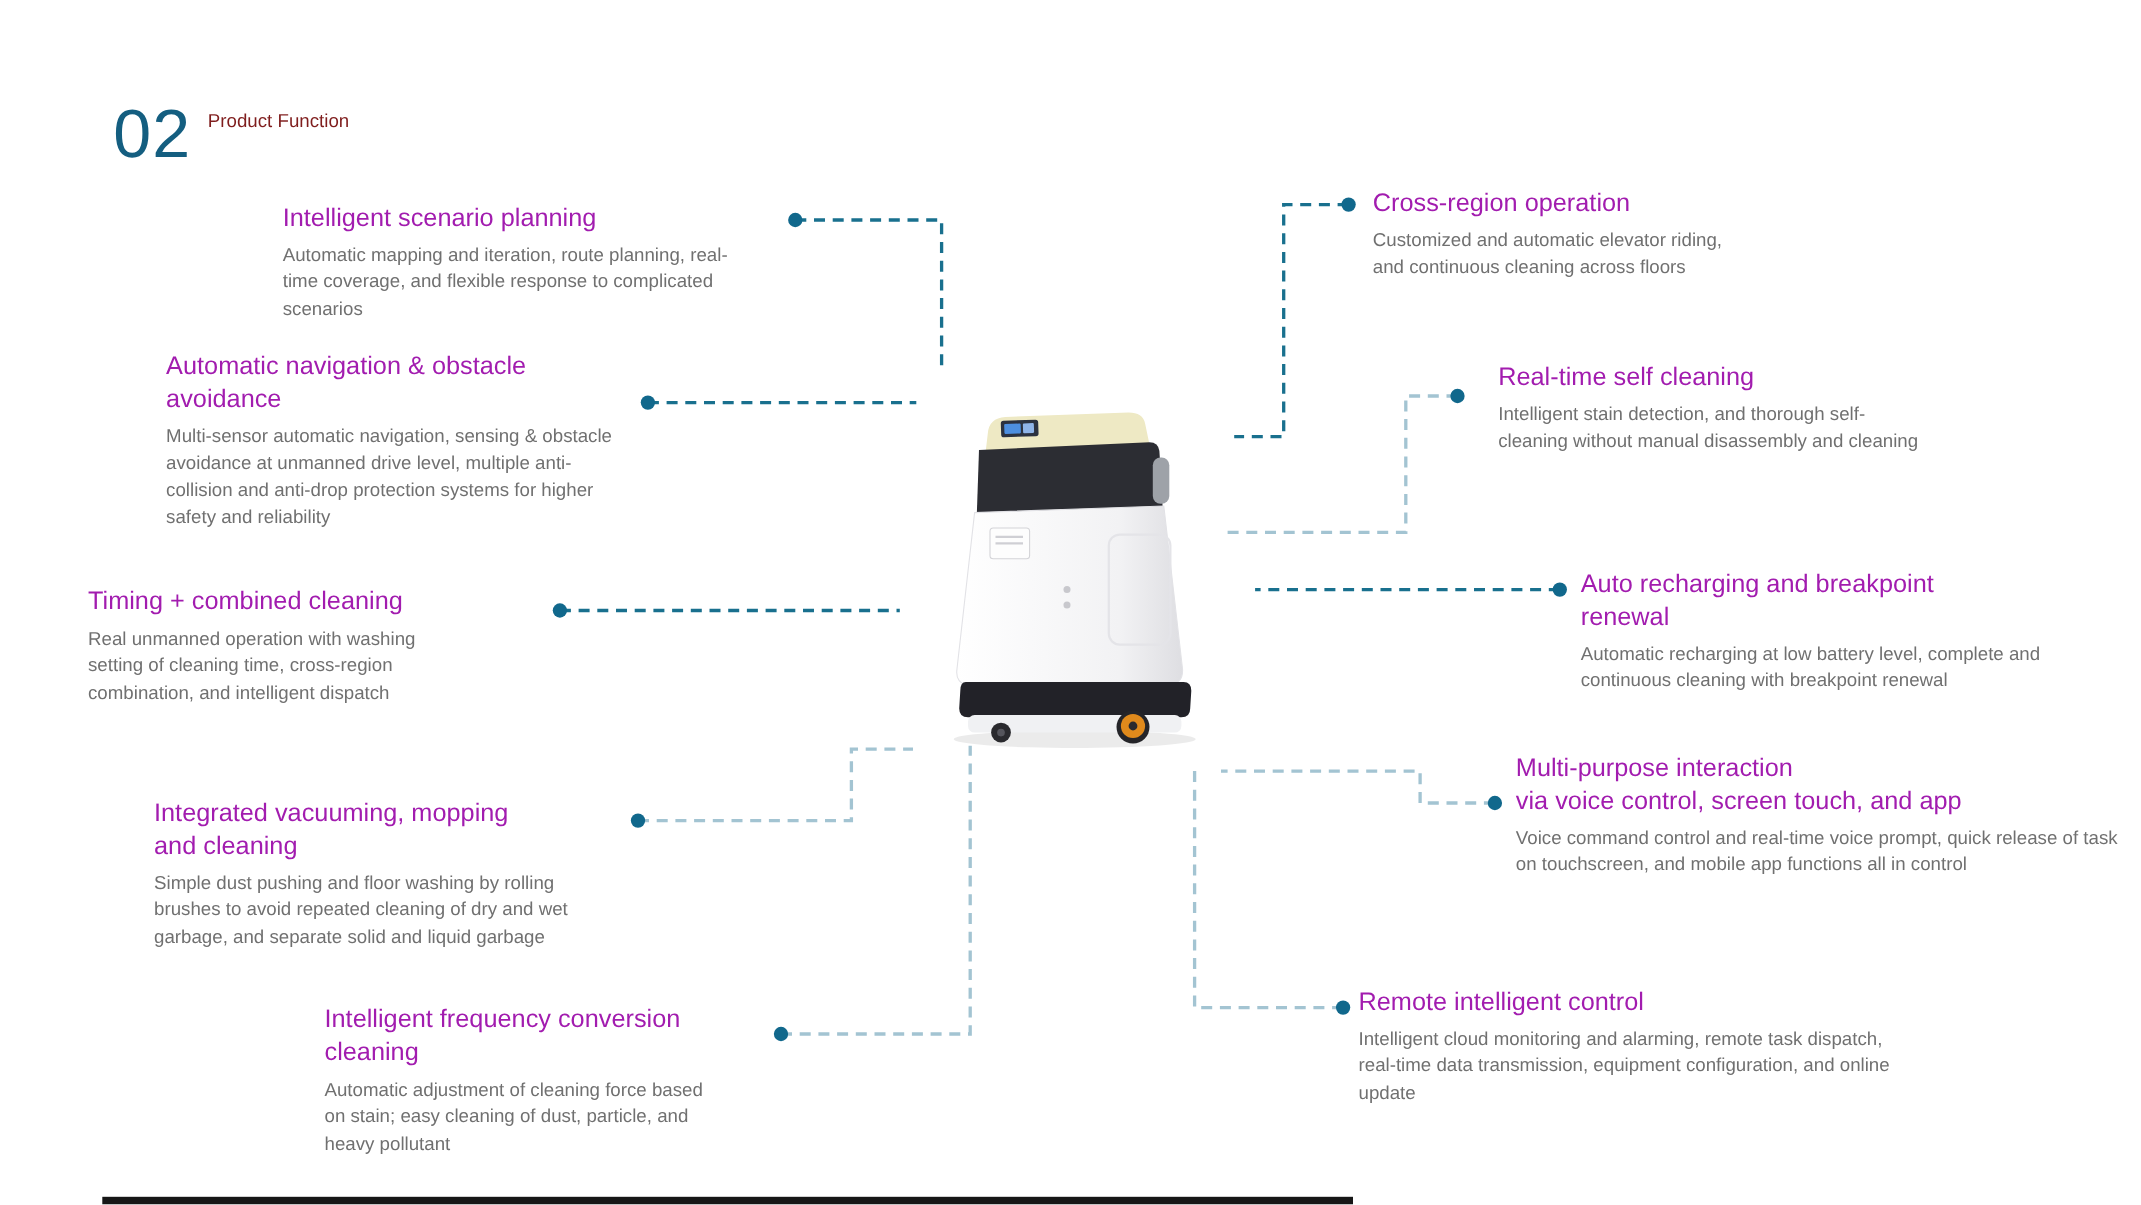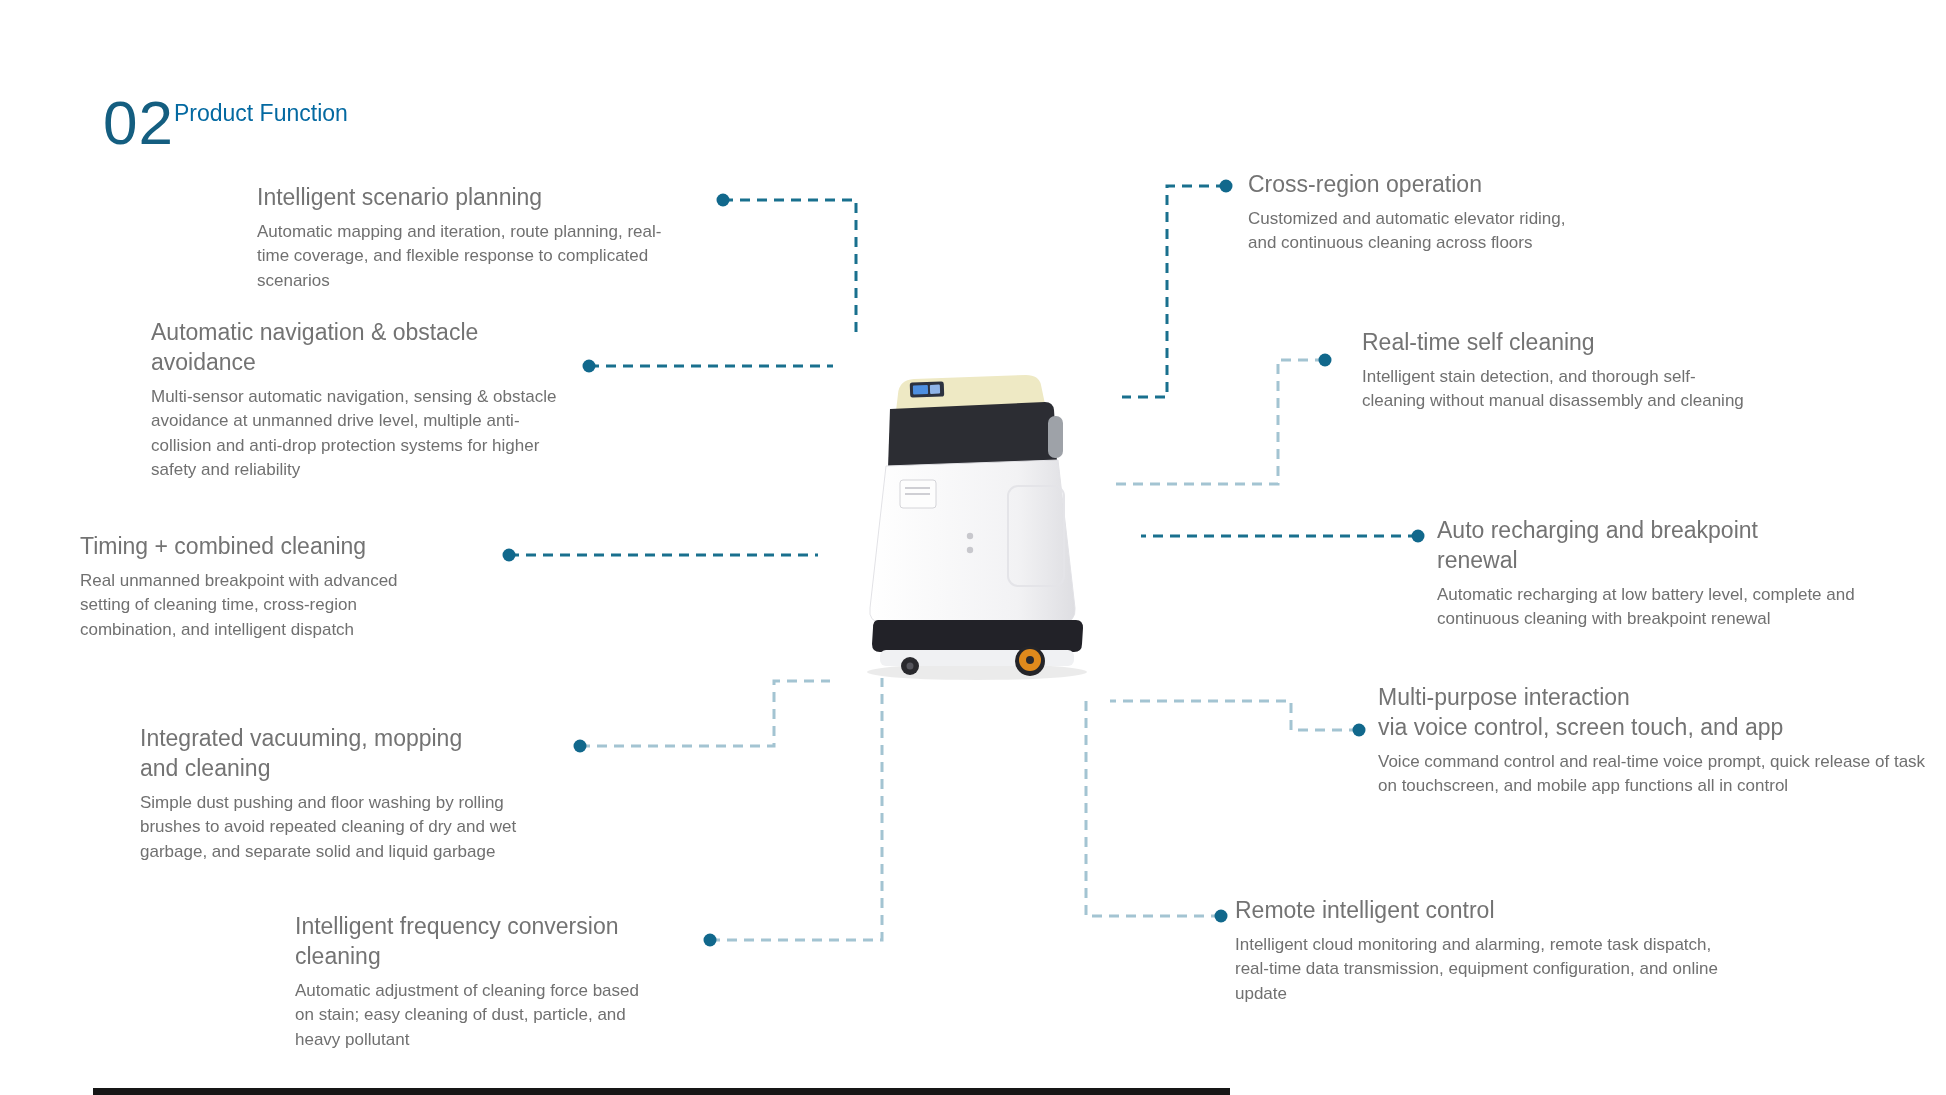--- a/index.html
+++ b/index.html
@@ -6,25 +6,25 @@
   html, body { background: #ffffff; }
   body {
     width: 1946px; height: 1095px;
     position: relative; overflow: hidden;
     font-family: "Liberation Sans", sans-serif;
   }
   .canvas { position: absolute; inset: 0; }
 
   .header { position: absolute; left: 103px; top: 92px; display: flex; align-items: flex-start; }
   .num { font-size: 62px; line-height: 1; color: #145e80; font-weight: 400; letter-spacing: 1px; }
-  .pagetitle { font-size: 23px; color: #0369a1; font-weight: 400; margin-top: 8px; }
+  .pagetitle { font-size: 17px; color: #7f1d1d; font-weight: 400; margin-left: 15px; margin-top: 8px; }
 
   .feature { position: absolute; }
   .f-title {
-    font-size: 23px; font-weight: 400; color: #737373;
+    font-size: 23px; font-weight: 400; color: #a21caf;
     line-height: 1.3; white-space: pre-line; margin-bottom: 7px;
   }
   .f-desc { font-size: 17px; color: #707070; line-height: 1.44; }
 
   .connectors { position: absolute; left: 0; top: 0; }
   .connectors polyline { fill: none; stroke-width: 3; stroke-dasharray: 10 7; }
   .connectors polyline.dark  { stroke: #19708e; }
   .connectors polyline.light { stroke: #a3c4d2; }
   .connectors circle { fill: #11688c; }
 
@@ -72,21 +72,21 @@
   </section>
 
   <section class="feature" style="left:132px; top:318px; width:415px;margin-left:19px;">
     <h3 class="f-title">Automatic navigation &amp; obstacle
 avoidance</h3>
     <p class="f-desc">Multi-sensor automatic navigation, sensing &amp; obstacle avoidance at unmanned drive level, multiple anti-collision and anti-drop protection systems for higher safety and reliability</p>
   </section>
 
   <section class="feature" style="left:80px; top:532px; width:345px;">
     <h3 class="f-title">Timing + combined cleaning</h3>
-    <p class="f-desc">Real unmanned breakpoint with advanced setting of cleaning time, cross-region combination, and intelligent dispatch</p>
+    <p class="f-desc">Real unmanned operation with washing setting of cleaning time, cross-region combination, and intelligent dispatch</p>
   </section>
 
   <section class="feature" style="left:140px; top:724px; width:405px;">
     <h3 class="f-title">Integrated vacuuming, mopping
 and cleaning</h3>
     <p class="f-desc">Simple dust pushing and floor washing by rolling brushes to avoid repeated cleaning of dry and wet garbage, and separate solid and liquid garbage</p>
   </section>
 
   <section class="feature" style="left:295px; top:912px; width:360px;">
     <h3 class="f-title">Intelligent frequency conversion

